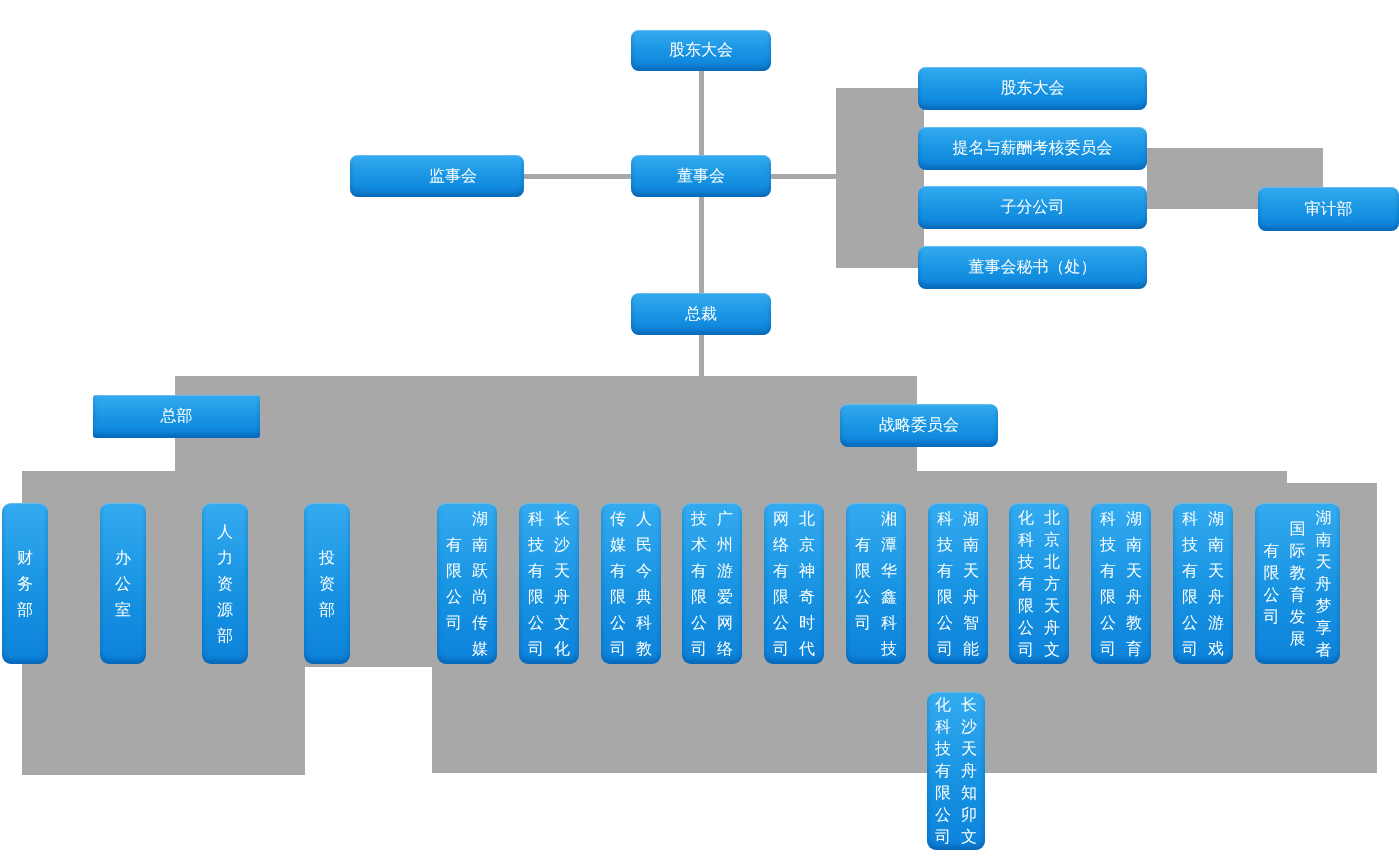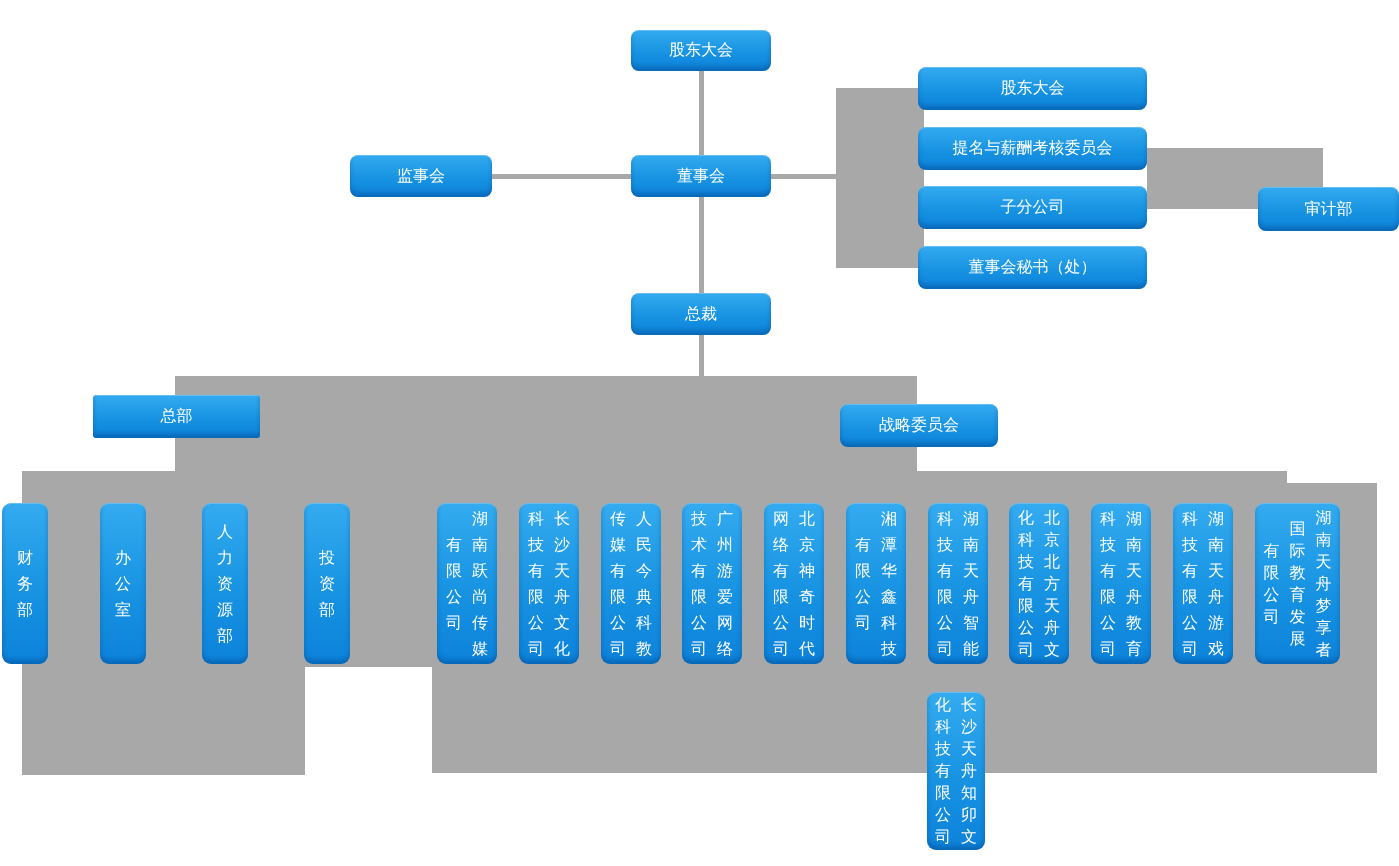--- a/index.html
+++ b/index.html
@@ -48,21 +48,21 @@
 
   <div class="conn" style="left:836px;top:88px;width:88px;height:180px;"></div>
   <div class="conn" style="left:1147px;top:148px;width:176px;height:61px;"></div>
   <div class="conn" style="left:175px;top:376px;width:742px;height:95px;"></div>
   <div class="conn" style="left:22px;top:471px;width:1265px;height:196px;"></div>
   <div class="conn" style="left:22px;top:667px;width:283px;height:108px;"></div>
   <div class="conn" style="left:432px;top:667px;width:945px;height:106px;"></div>
   <div class="conn" style="left:1287px;top:483px;width:90px;height:184px;"></div>
 
   <div class="box" style="left:631px;top:30px;width:140px;height:41px;">股东大会</div>
-  <div class="box" style="left:350px;top:155px;width:142px;height:42px;">监事会</div>
+  <div class="box" style="left:350px;top:155px;width:142px;height:42px;padding-left:32px;">监事会</div>
   <div class="box" style="left:631px;top:155px;width:140px;height:42px;">董事会</div>
   <div class="box" style="left:1258px;top:187px;width:141px;height:44px;">审计部</div>
   <div class="box" style="left:631px;top:293px;width:140px;height:42px;">总裁</div>
   <div class="box sq" style="left:93px;top:395px;width:167px;height:43px;">总部</div>
   <div class="box" style="left:840px;top:404px;width:158px;height:43px;">战略委员会</div>
 
 <div class="box" style="left: 918px; top: 67px; width: 229px; height: 43px;">股东大会</div>
     <div class="box" style="left: 918px; top: 127px; width: 229px; height: 43px;">提名与薪酬考核委员会</div>
     <div class="box" style="left: 918px; top: 186px; width: 229px; height: 43px;">子分公司</div>
     <div class="box" style="left: 918px; top: 246px; width: 229px; height: 43px;">董事会秘书（处）</div>

